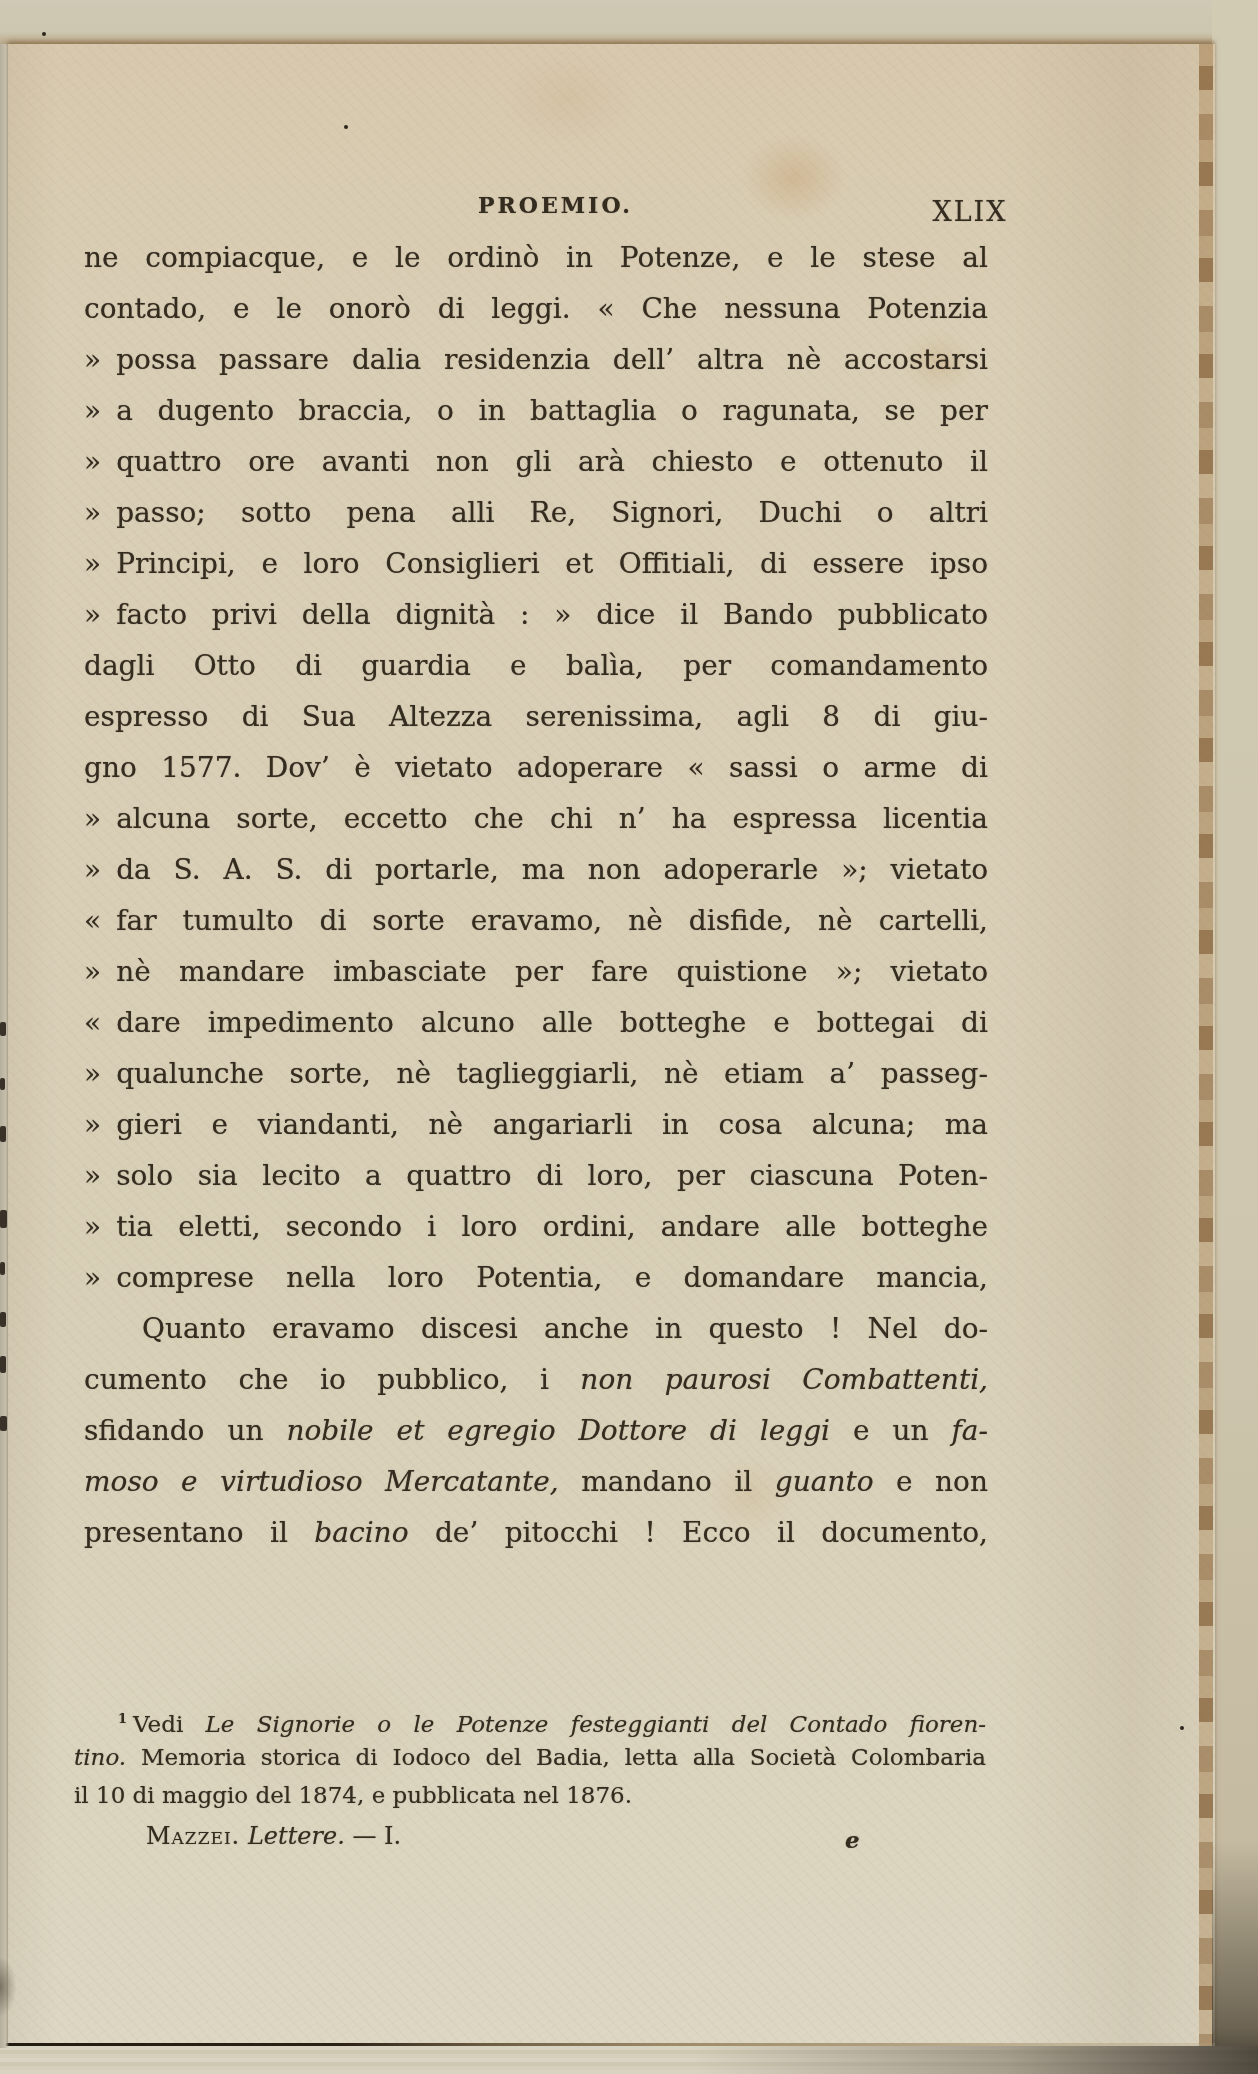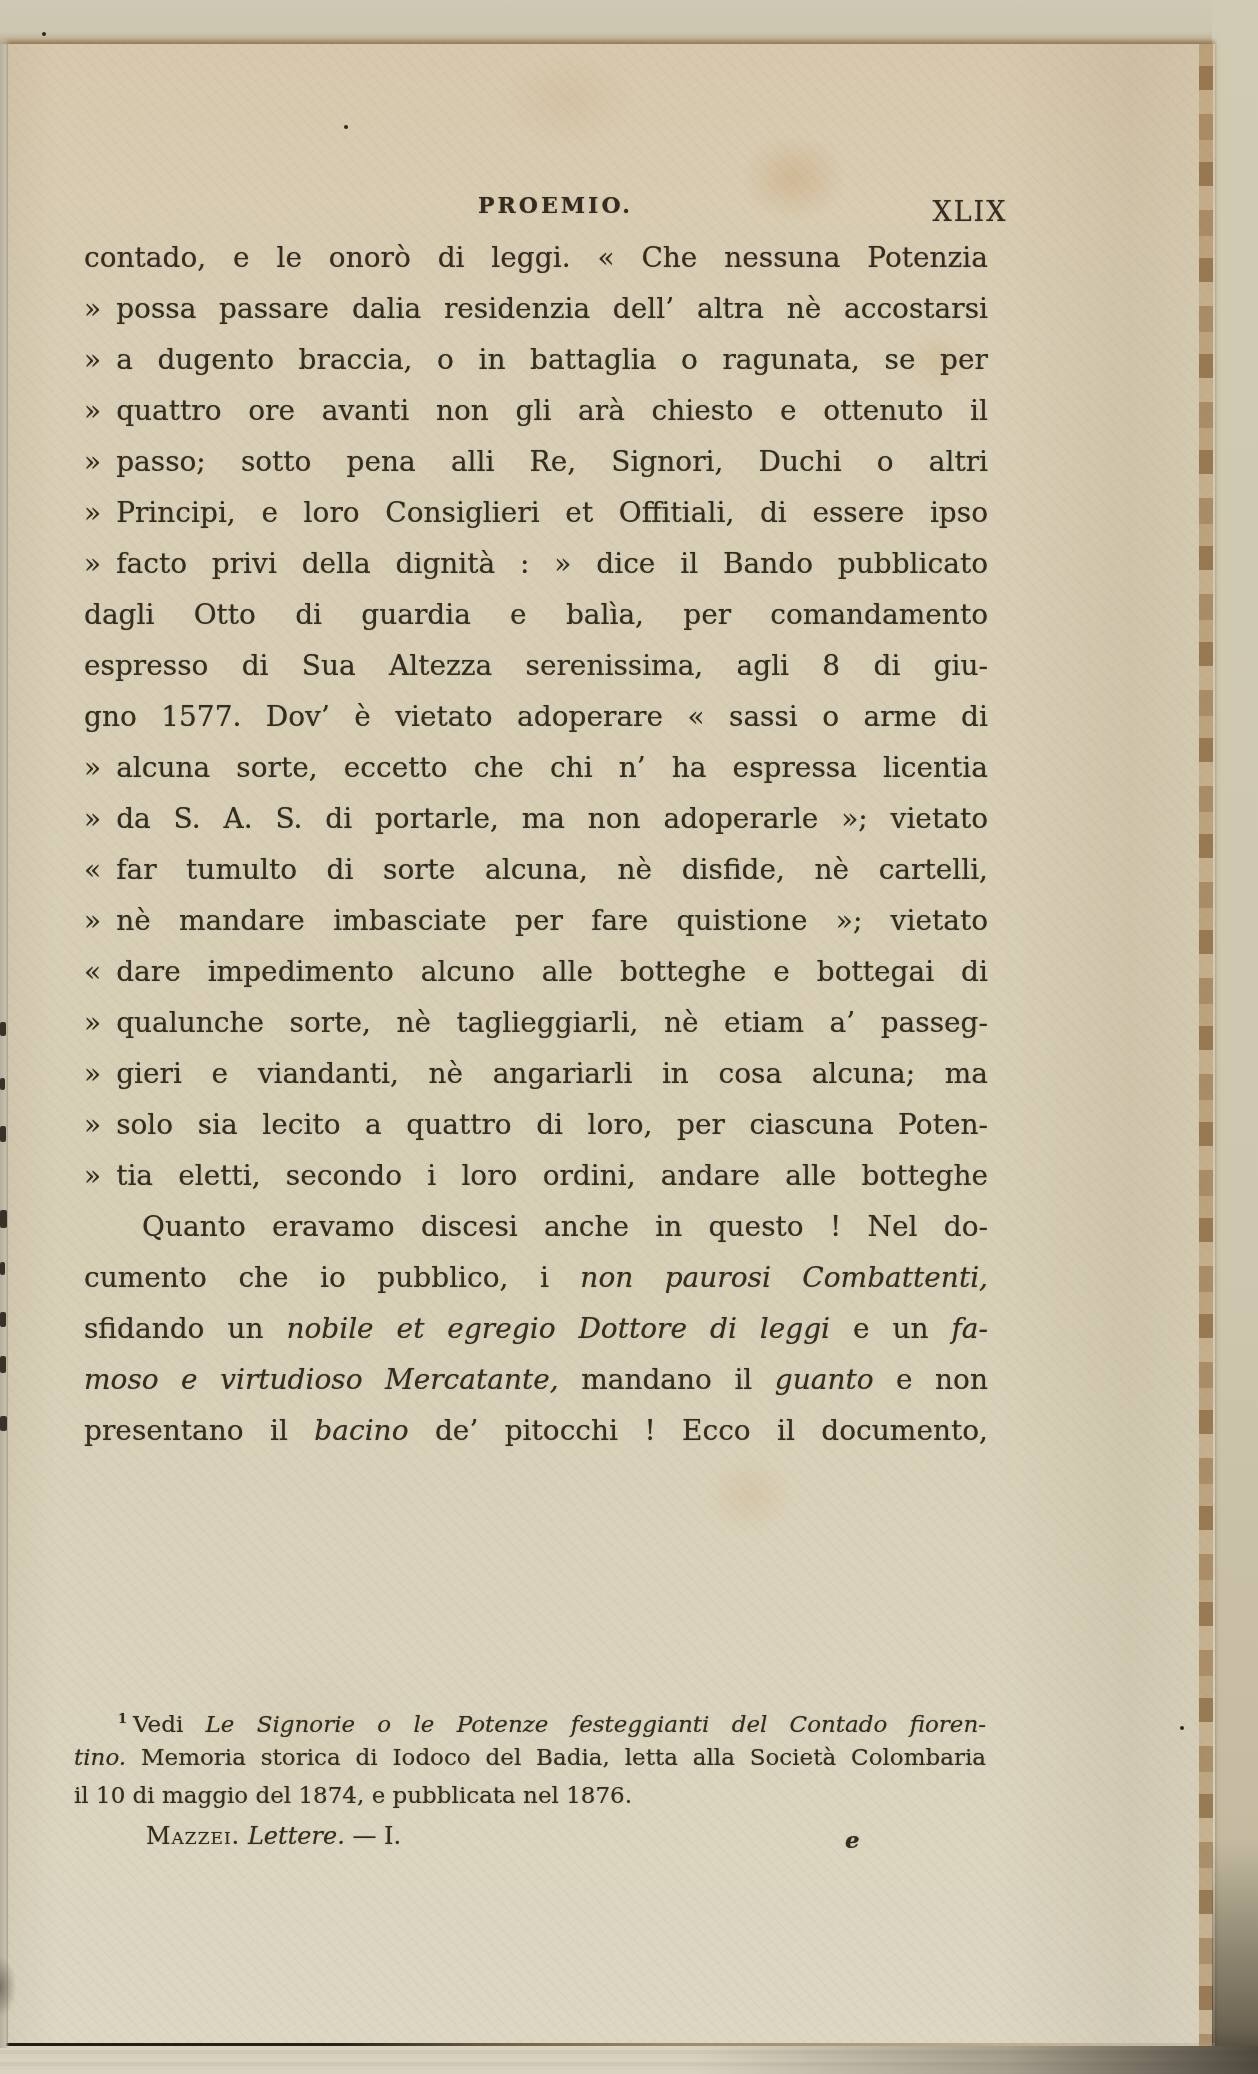--- a/index.html
+++ b/index.html
@@ -114,39 +114,41 @@
   <div class="speck" style="left:42px;top:32px;width:4px;height:4px;"></div>
   <div class="speck" style="left:344px;top:125px;width:4px;height:4px;"></div>
   <div class="speck" style="left:1180px;top:1726px;width:4px;height:4px;"></div>
 
   <div class="header ink">
     <span class="running-title">PROEMIO.</span>
     <span class="page-num">XLIX</span>
   </div>
 
   <div class="body ink">
+    <div class="line">ne compiacque, e le ordinò in Potenze, e le stese al</div>
     <div class="line">contado, e le onorò di leggi. « Che nessuna Potenzia</div>
     <div class="line"><span class="q">»</span><span>possa passare dalia residenzia dell’ altra nè accostarsi</span></div>
     <div class="line"><span class="q">»</span><span>a dugento braccia, o in battaglia o ragunata, se per</span></div>
     <div class="line"><span class="q">»</span><span>quattro ore avanti non gli arà chiesto e ottenuto il</span></div>
     <div class="line"><span class="q">»</span><span>passo; sotto pena alli Re, Signori, Duchi o altri</span></div>
     <div class="line"><span class="q">»</span><span>Principi, e loro Consiglieri et Offitiali, di essere ipso</span></div>
     <div class="line"><span class="q">»</span><span>facto privi della dignità : » dice il Bando pubblicato</span></div>
     <div class="line">dagli Otto di guardia e balìa, per comandamento</div>
     <div class="line">espresso di Sua Altezza serenissima, agli 8 di giu-</div>
     <div class="line">gno 1577. Dov’ è vietato adoperare « sassi o arme di</div>
     <div class="line"><span class="q">»</span><span>alcuna sorte, eccetto che chi n’ ha espressa licentia</span></div>
     <div class="line"><span class="q">»</span><span>da S. A. S. di portarle, ma non adoperarle »; vietato</span></div>
-    <div class="line"><span class="q">«</span><span>far tumulto di sorte alcuna, nè disfide, nè cartelli,</span></div>
+    <div class="line"><span class="q">«</span><span>far tumulto di sorte eravamo, nè disfide, nè cartelli,</span></div>
     <div class="line"><span class="q">»</span><span>nè mandare imbasciate per fare quistione »; vietato</span></div>
     <div class="line"><span class="q">«</span><span>dare impedimento alcuno alle botteghe e bottegai di</span></div>
     <div class="line"><span class="q">»</span><span>qualunche sorte, nè taglieggiarli, nè etiam a’ passeg-</span></div>
     <div class="line"><span class="q">»</span><span>gieri e viandanti, nè angariarli in cosa alcuna; ma</span></div>
     <div class="line"><span class="q">»</span><span>solo sia lecito a quattro di loro, per ciascuna Poten-</span></div>
     <div class="line"><span class="q">»</span><span>tia eletti, secondo i loro ordini, andare alle botteghe</span></div>
+    <div class="line"><span class="q">»</span><span>comprese nella loro Potentia, e domandare mancia,</span></div>
     <div class="line ind">Quanto eravamo discesi anche in questo ! Nel do-</div>
     <div class="line"><span>cumento che io pubblico, i </span><span class="it">non paurosi Combattenti,</span></div>
     <div class="line"><span>sfidando un </span><span class="it">nobile et egregio Dottore di leggi</span><span> e un </span><span class="it">fa-</span></div>
     <div class="line"><span class="it">moso e virtudioso Mercatante,</span><span> mandano il </span><span class="it">guanto</span><span> e non</span></div>
     <div class="line"><span>presentano il </span><span class="it">bacino</span><span> de’ pitocchi ! Ecco il documento,</span></div>
   </div>
 
   <div class="footnote ink">
     <div class="fn-line first"><sup class="fnmark">1</sup><span>Vedi </span><span class="it">Le Signorie o le Potenze festeggianti del Contado fioren-</span></div>
     <div class="fn-line"><span class="it">tino.</span><span> Memoria storica di Iodoco del Badia, letta alla Società Colombaria</span></div>

